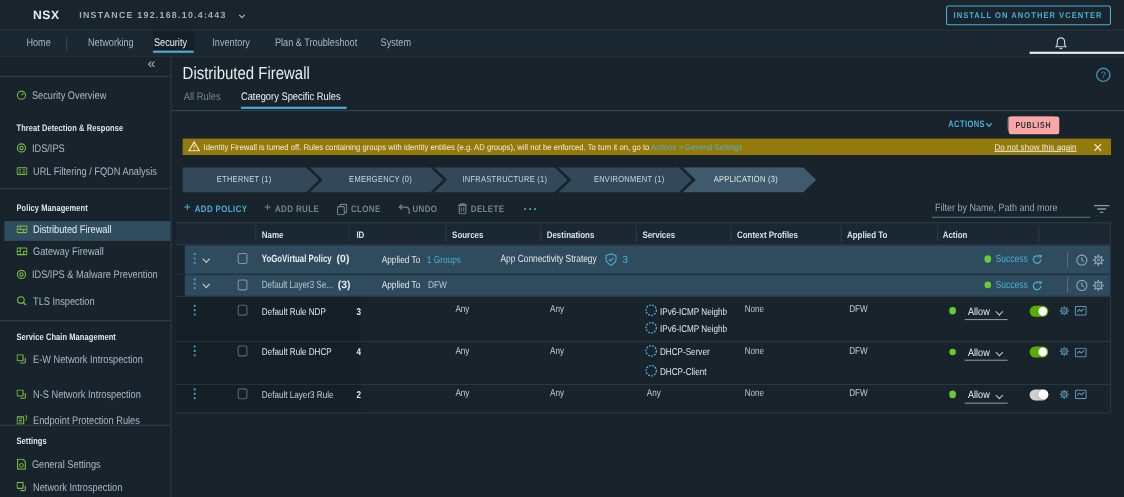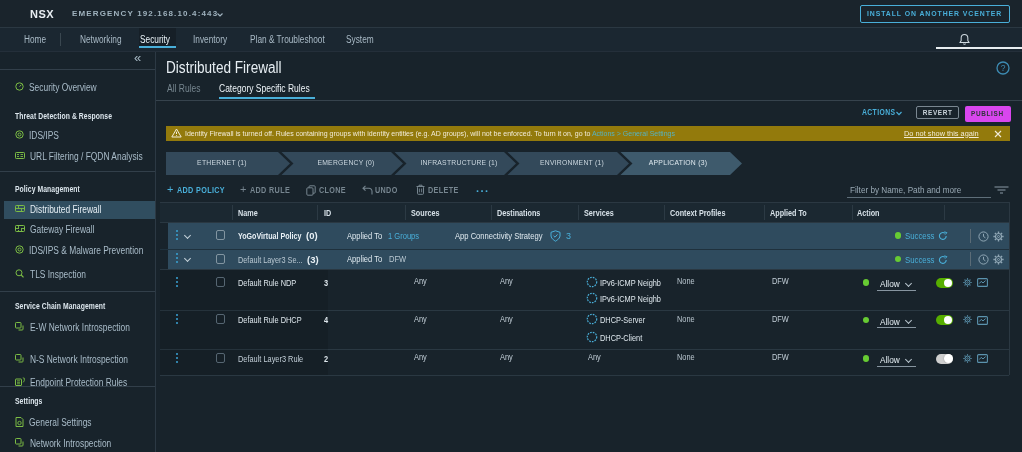--- a/index.html
+++ b/index.html
@@ -39,21 +39,21 @@
 .tglw:after{content:"";position:absolute;right:0px;top:0.5px;width:9px;height:9px;background:#fff;border-radius:50%;box-shadow:0 0 2px rgba(0,0,0,.3)}
 .allow{position:absolute;font-size:9.5px;color:#e4edf2;transform:scaleX(.87);transform-origin:0 50%}
 .aund{position:absolute;width:39px;height:1px;background:#8795a0}
 .achev{position:absolute;width:5px;height:5px;border-right:1.3px solid #b9c6cf;border-bottom:1.3px solid #b9c6cf;transform:rotate(45deg)}
 </style>
 </head>
 <body>
 
 <div class="a" id="topbar"></div>
 <div class="a" style="left:30px;top:9px;font-size:11px;font-weight:bold;color:#e9eef3;letter-spacing:.5px">NSX</div>
-<div class="a" style="left:72px;top:10px;font-size:8px;color:#9fb2be;letter-spacing:1.15px;font-weight:bold">EMERGENCY 192.168.10.4:443</div>
+<div class="a" style="left:72px;top:10px;font-size:8px;color:#9fb2be;letter-spacing:1.15px;font-weight:bold">INSTANCE 192.168.10.4:443</div>
 <svg class="a" style="left:216px;top:12px" width="8" height="6">
     <path d="M1.5 1.5 L4 4 L6.5 1.5" stroke="#9fb2be" stroke-width="1.2" fill="none"></path>
   </svg>
 <div class="a" style="left:860px;top:5px;width:150px;height:18px;border:1px solid #49afd9;border-radius:2px;display:flex;align-items:center;justify-content:center;font-size:7.5px;font-weight:bold;letter-spacing:1px;color:#49afd9">
     <span style="transform:scaleX(.92)">INSTALL ON ANOTHER VCENTER</span>
   </div>
 
 <div class="a" id="navbar"></div>
 <div class="a" style="left:139px;top:28px;width:37px;height:19px;background:#161f27"></div>
 <div class="a navitem" style="left:24px">Home</div>
@@ -177,21 +177,21 @@
 <div class="a" style="left:219px;top:96.5px;width:96px;height:2px;background:#49afd9"></div>
 <div class="a" style="left:156px;top:99.5px;width:866px;height:1px;background:#36434d"></div>
 
 <div class="a" style="left:862px;top:108px;font-size:8.5px;font-weight:bold;letter-spacing:.5px;color:#49afd9;transform:scaleX(.8);transform-origin:0 50%">ACTIONS</div>
 <svg class="a" style="left:895px;top:110.5px" width="8" height="6">
     <path d="M1.5 1 L4 3.7 L6.5 1" stroke="#49afd9" stroke-width="1.2" fill="none"></path>
   </svg>
 <div class="btn" style="left:915.5px;top:106px;width:43.5px;height:12.5px;border:1px solid #7a8791;color:#c9d3da">
     <span style="transform:scaleX(.8)">REVERT</span>
   </div>
-<div class="btn" style="left:965px;top:105.5px;width:45.5px;height:16px;background:#d946ef;color:#2f353a">
+<div class="btn" style="left:917px;top:105.5px;width:45.5px;height:16px;background:#fca5a5;color:#2f353a">
     <span style="transform:scaleX(.8)">PUBLISH</span>
   </div>
 
 <div class="a" style="left:166px;top:125.5px;width:844px;height:15.5px;background:#937a0c"></div>
 <svg class="a" style="left:171px;top:128px" width="11" height="10" viewBox="0 0 11 10">
     <path d="M5.5 1 L10.2 9 H0.8 Z" fill="none" stroke="#f2ecd9" stroke-width="1"></path>
     <path d="M5.5 3.8 v2.2" stroke="#f2ecd9" stroke-width="1"></path>
     <circle cx="5.5" cy="7.4" r="0.5" fill="#f2ecd9"></circle>
   </svg>
 <div class="a" style="left:185px;top:129.5px;font-size:7.7px;color:#f2ecd9;transform:scaleX(.91);transform-origin:0 50%">Identity Firewall is turned off. Rules containing groups with identity entities (e.g. AD groups), will not be enforced. To turn it on, go to <span style="color:#57b2c0">Actions &gt; General Settings</span></div>

